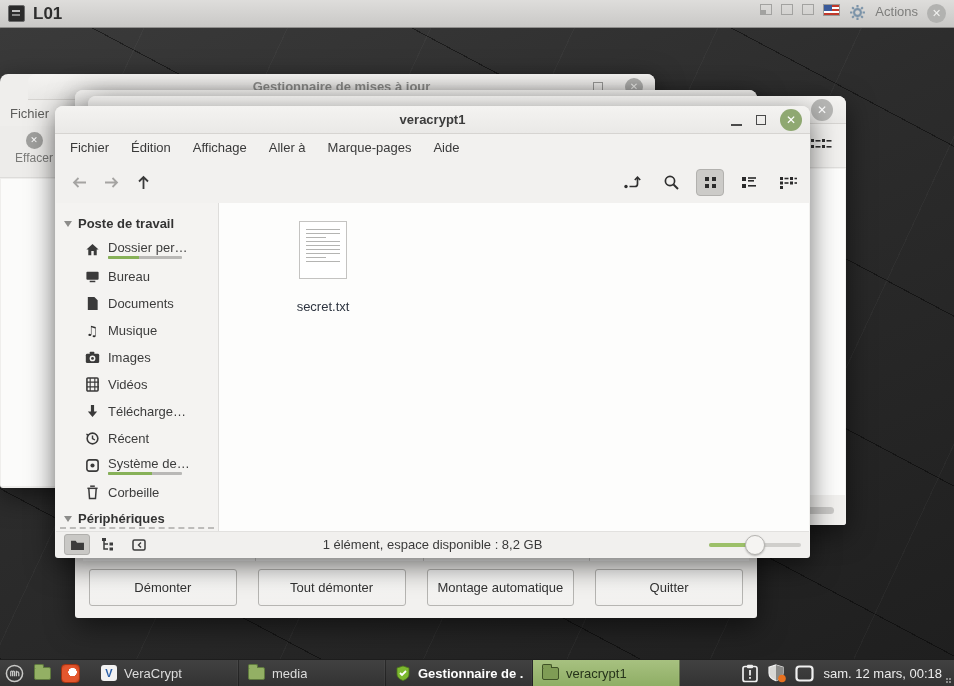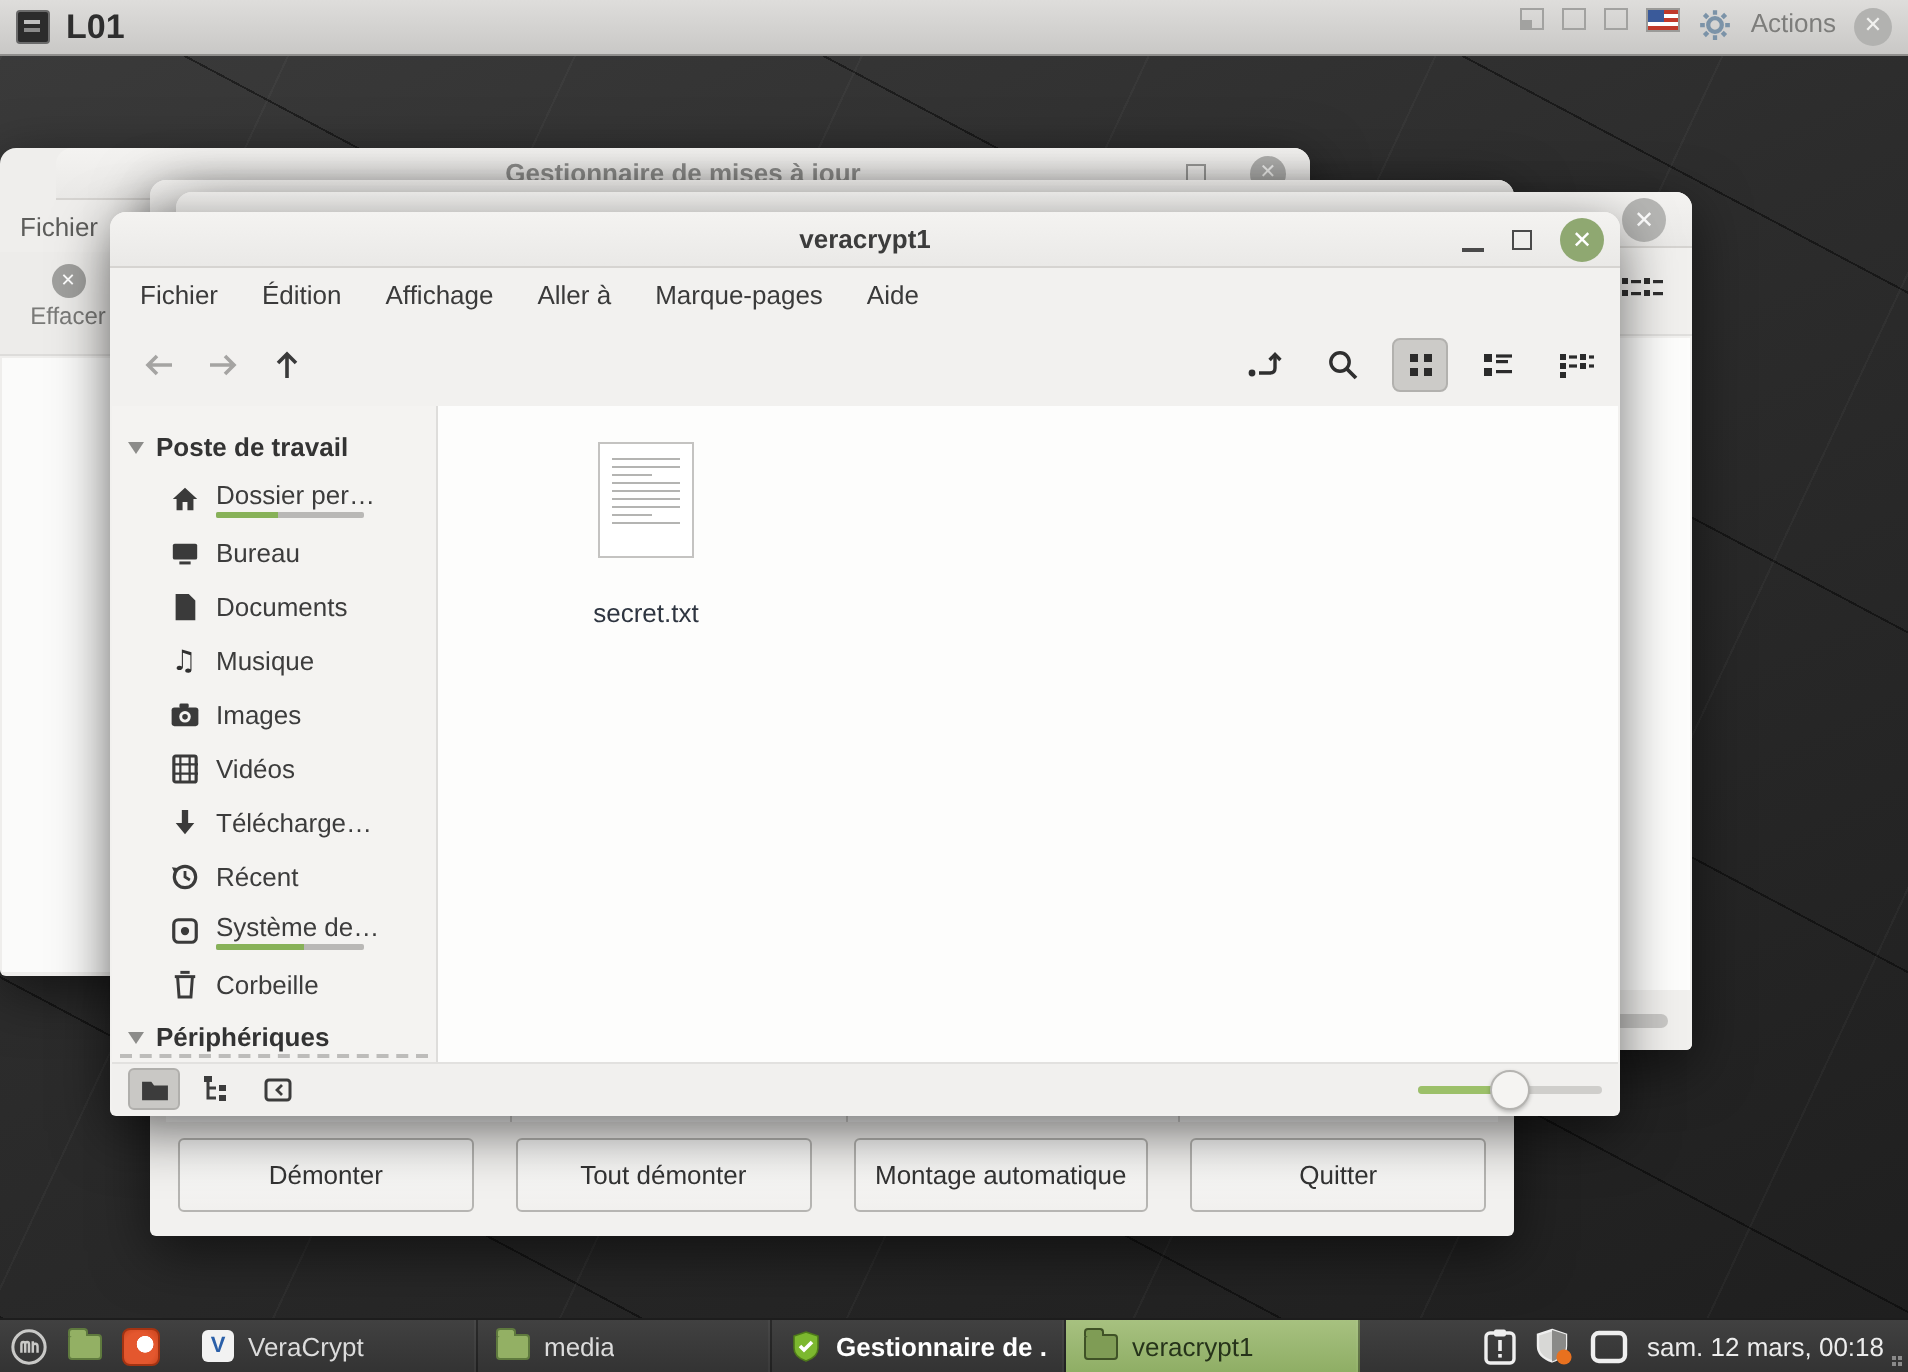--- a/index.html
+++ b/index.html
@@ -472,20 +472,21 @@
               <rect x="8.5" y="9.5" width="3.5" height="3" fill="#3c3c3c"></rect>
             <rect x="1" y="0" width="4" height="3" fill="#3c3c3c"></rect>
             </svg>
         </div>
         <div class="st-btn">
           <svg width="14" height="12" viewBox="0 0 14 12">
               <rect x="1" y="1" width="12" height="10" rx="1.5" fill="none" stroke="#3c3c3c" stroke-width="1.5"></rect>
             <path d="M9 3.5L6.5 6 9 8.5" stroke="#3c3c3c" stroke-width="1.4" fill="none"></path>
             </svg>
         </div>
+        <div id="st-text">1 élément, espace disponible : 8,2 GB</div>
         <div id="st-slider">
           <div class="fill"></div>
           <div class="knob"></div>
         </div>
       </div>
     </div>
   </div>
 
   <div id="taskbar" class="abs">
     <div class="tb-launcher">

